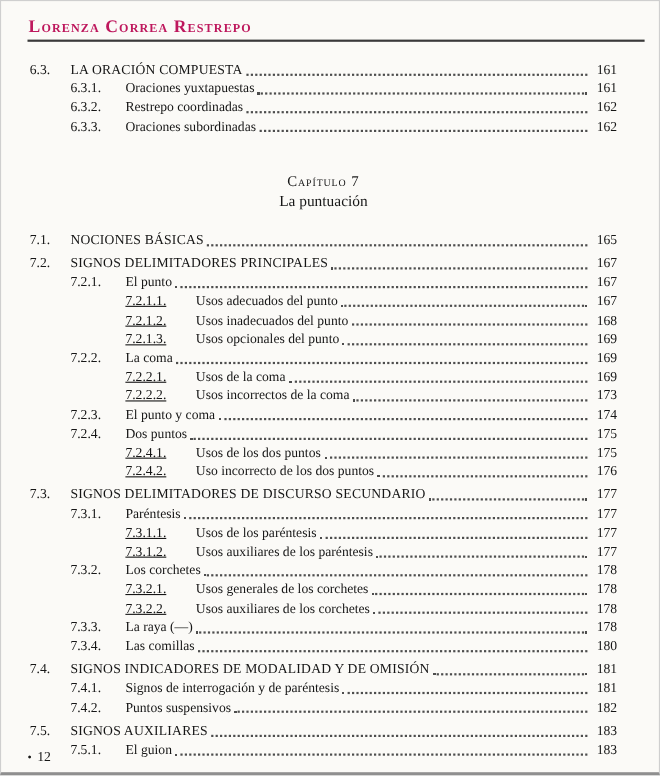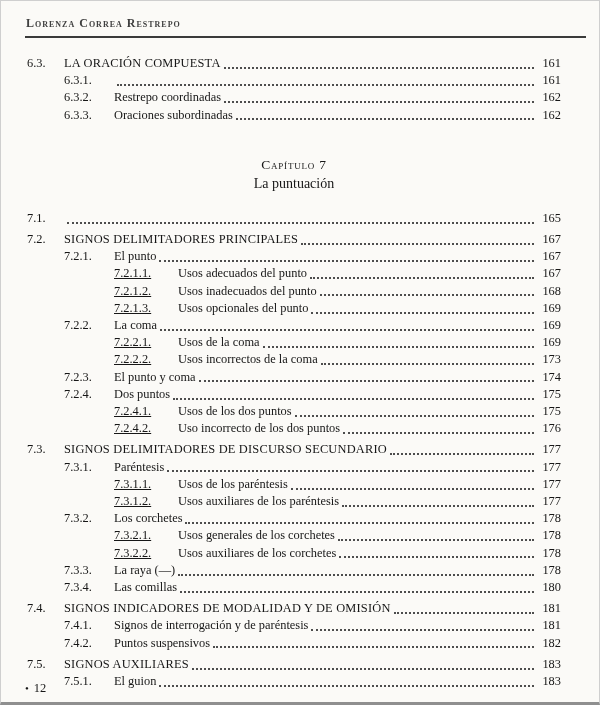--- a/index.html
+++ b/index.html
@@ -15,23 +15,23 @@
     color: #161616;
     border: 1px solid #cfcfcf;
     border-bottom: 3px solid #8f8f8f;
     overflow: hidden;
   }
   .running-header {
     position: absolute;
     top: 15px; left: 25px;
     font-variant: small-caps;
     font-weight: bold;
-    font-size: 12px;
+    font-size: 16px;
     letter-spacing: 1px;
-    color: #404040;
+    color: #be185d;
   }
   .header-rule {
     position: absolute;
     top: 35px; left: 24px; right: 13px;
     border-top: 2px solid #3a3a3a;
     height: 0;
   }
   .toc {
     position: absolute;
     top: 54px; left: 26px; right: 38px;
@@ -92,20 +92,21 @@
 
     <div id="toc-part1">
         <div class="row level-0">
     <span class="num">6.3.</span>
     <span class="label">LA ORACIÓN COMPUESTA</span>
     <span class="leader"></span>
     <span class="pagenum">161</span>
   </div>
         <div class="row level-1">
     <span class="num">6.3.1.</span>
+    <span class="label">Oraciones yuxtapuestas</span>
     <span class="leader"></span>
     <span class="pagenum">161</span>
   </div>
         <div class="row level-1">
     <span class="num">6.3.2.</span>
     <span class="label">Restrepo coordinadas</span>
     <span class="leader"></span>
     <span class="pagenum">162</span>
   </div>
         <div class="row level-1">
@@ -117,20 +118,21 @@
       </div>
 
     <div class="chapter-heading">
       <div class="chapter-kicker">Capítulo 7</div>
       <div class="chapter-title">La puntuación</div>
     </div>
 
     <div id="toc-part2">
         <div class="row level-0">
     <span class="num">7.1.</span>
+    <span class="label">NOCIONES BÁSICAS</span>
     <span class="leader"></span>
     <span class="pagenum">165</span>
   </div>
         <div class="row level-0">
     <span class="num">7.2.</span>
     <span class="label">SIGNOS DELIMITADORES PRINCIPALES</span>
     <span class="leader"></span>
     <span class="pagenum">167</span>
   </div>
         <div class="row level-1">

